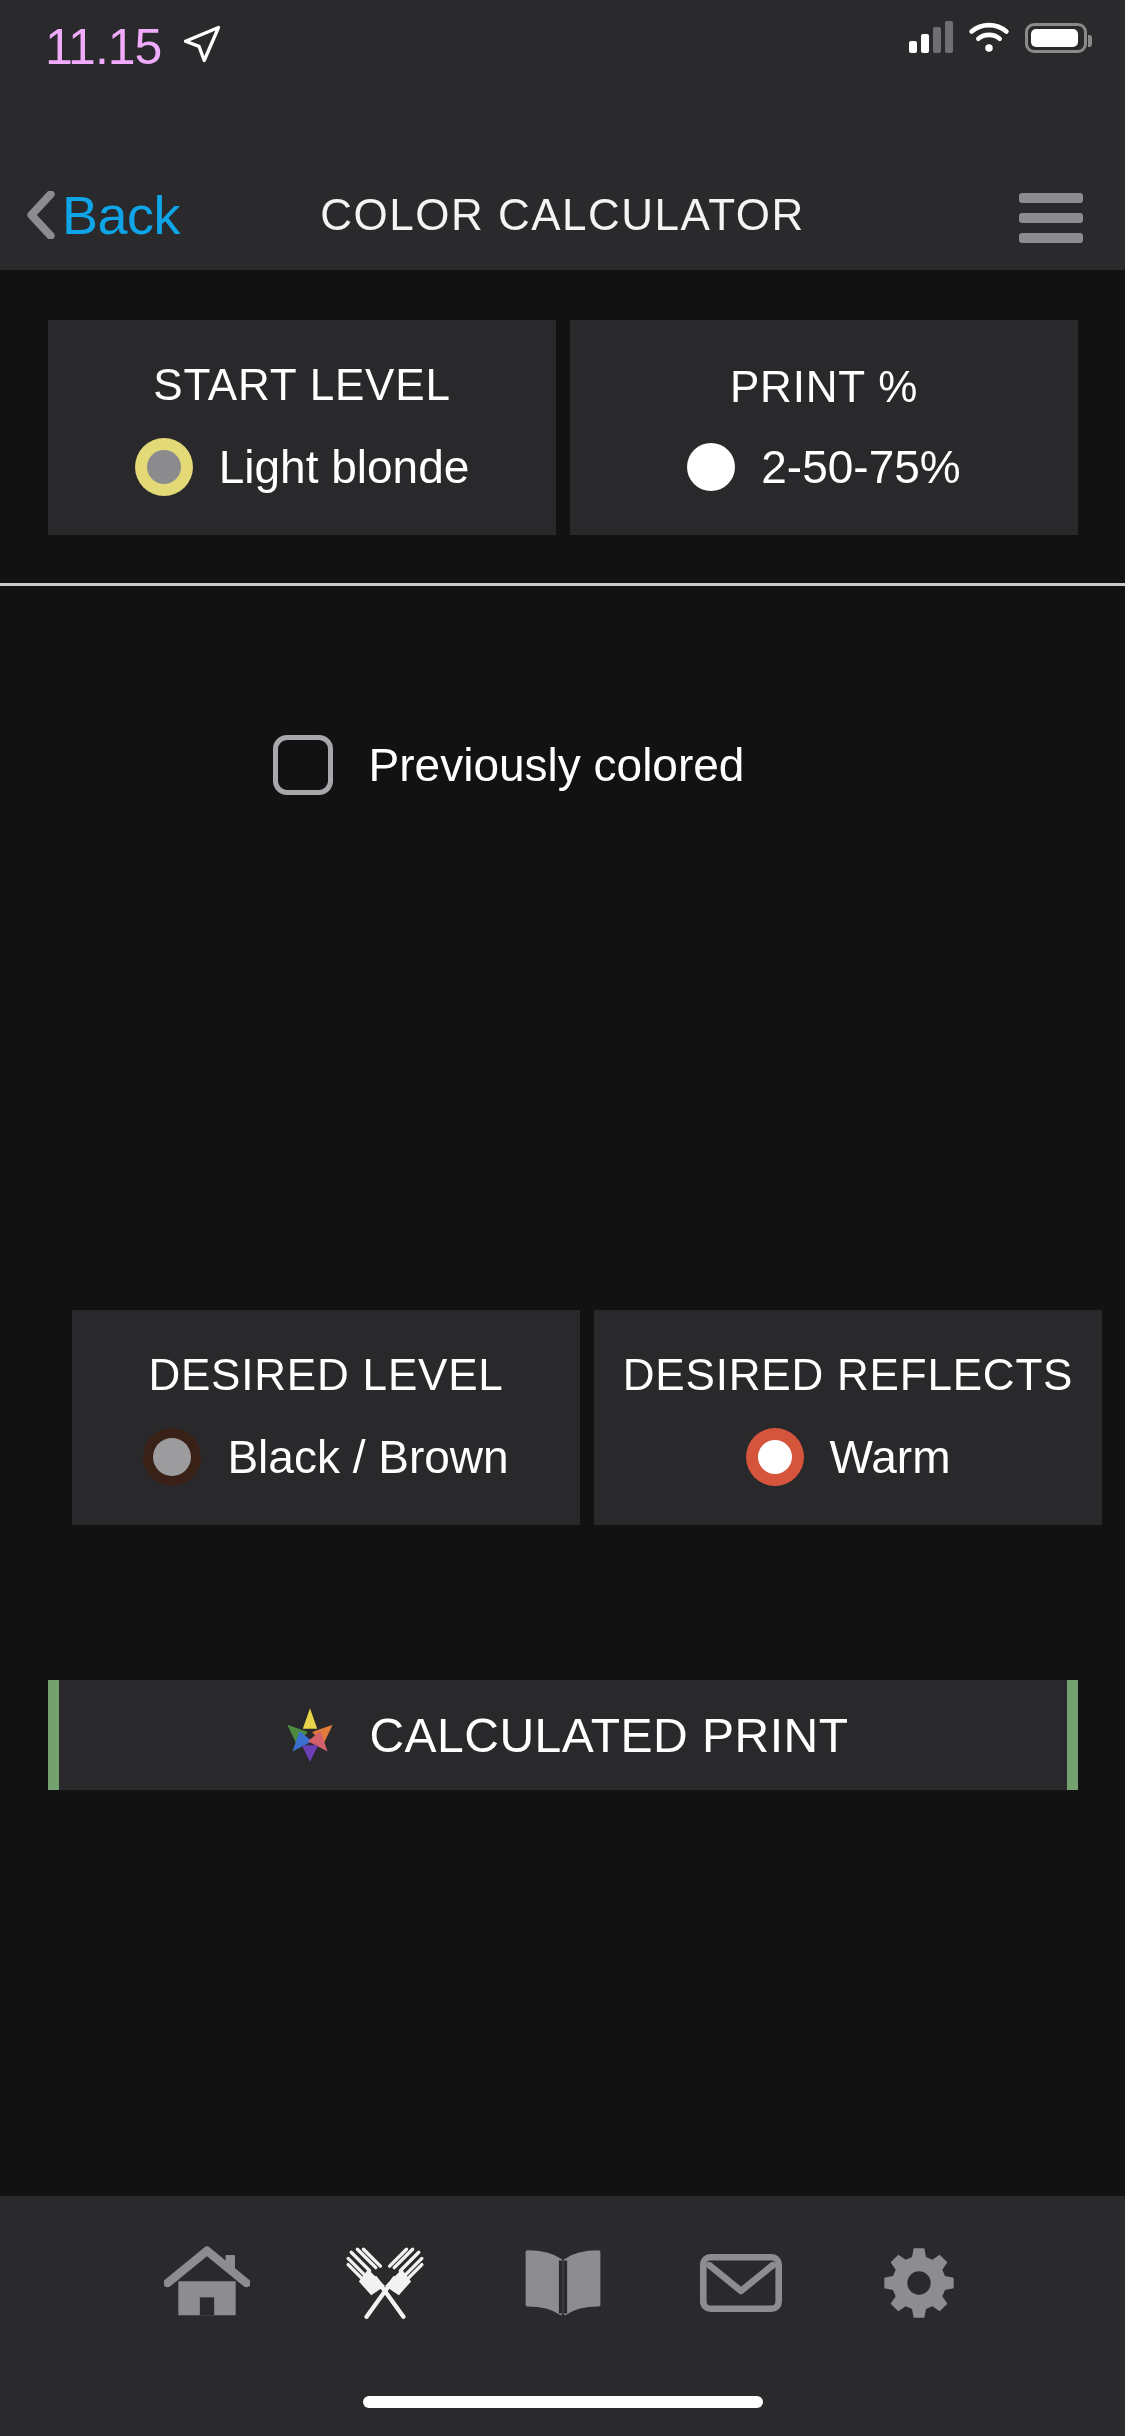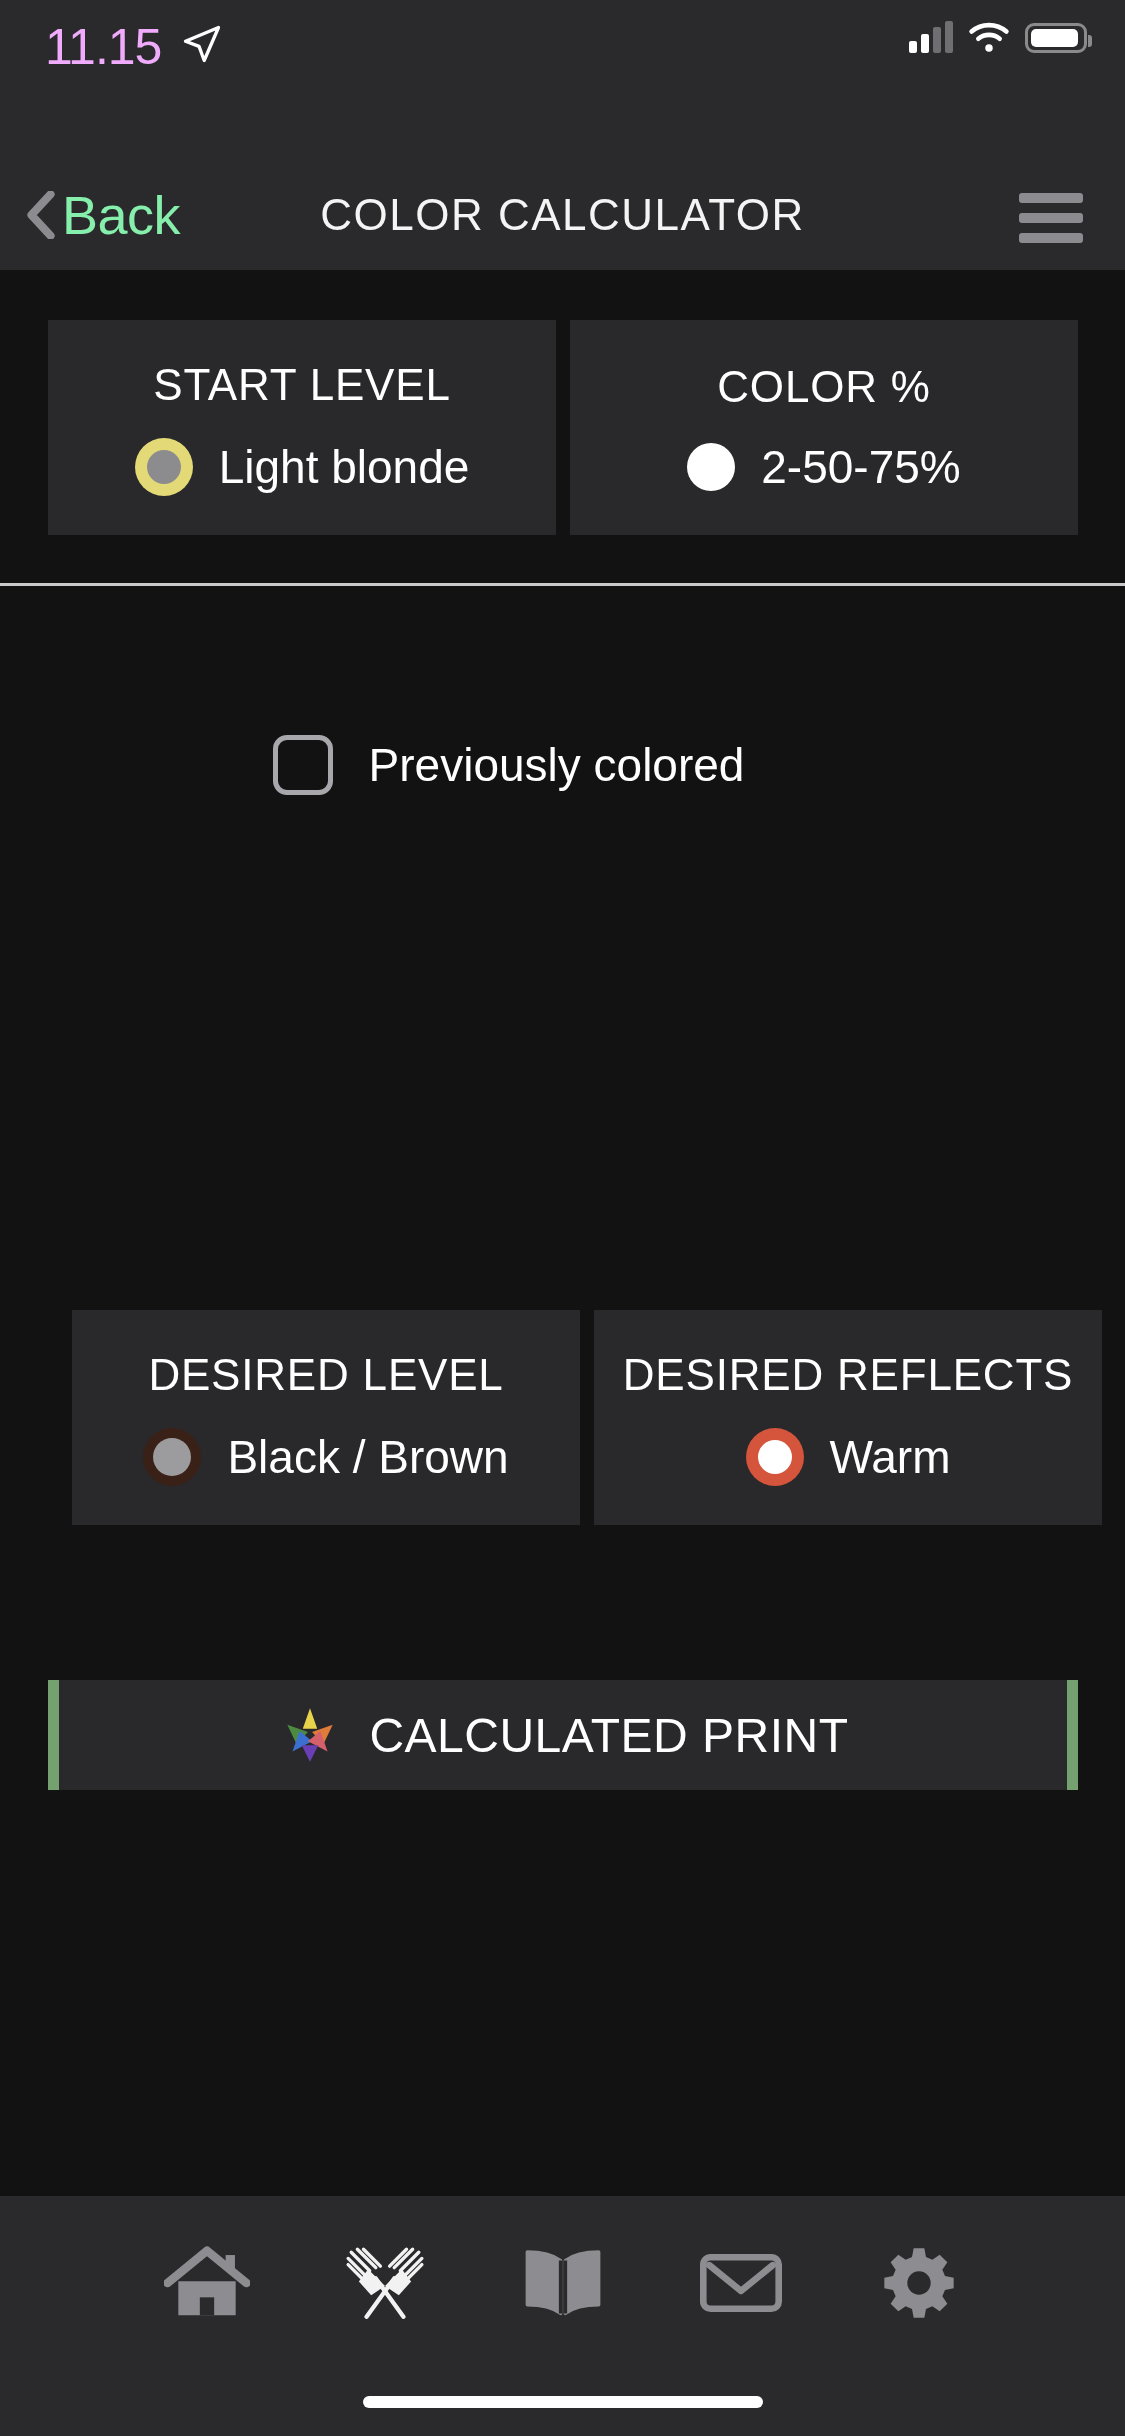--- a/index.html
+++ b/index.html
@@ -40,21 +40,21 @@
   }
   .batt i{ position:absolute; left:3px; top:3px; bottom:3px; width:84%; background:#fff; border-radius:5px; display:block; }
 
   
   .navbar {
     position:absolute; top:160px; left:0; width:1125px; height:110px;
     background:#2a2a2c;
   }
   .back { position:absolute; left:10px; top:0; height:110px; display:flex; align-items:center; gap:4px; padding:0 14px; }
   .chev { width:34px; height:48px; flex:none; }
-  .back-label { font-size:54px; color:#86efac; font-weight:400; letter-spacing:-0.5px; }
+  .back-label { font-size:54px; color:#0ea5e9; font-weight:400; letter-spacing:-0.5px; }
   .nav-title {
     position:absolute; left:0; right:0; top:0; height:110px;
     display:flex; align-items:center; justify-content:center;
     font-size:44px; letter-spacing:1.5px; color:#f4f4f4;
   }
   .hamburger { position:absolute; right:42px; top:33px; width:64px; display:flex; flex-direction:column; gap:10px; }
   .hamburger i { display:block; height:10px; background:#8c8c90; border-radius:3px; }
 
   
   .content { position:absolute; top:270px; left:0; width:1125px; bottom:0; }
@@ -162,21 +162,21 @@
       <div class="card">
         <div class="card-title">START LEVEL</div>
         <div class="card-value-row">
           <span class="swatch swatch-ring-yellow">
               <i></i>
             </span>
           <span class="card-value">Light blonde</span>
         </div>
       </div>
       <div class="card">
-        <div class="card-title">COLOR %</div>
+        <div class="card-title">PRINT %</div>
         <div class="card-value-row">
           <span class="swatch swatch-plain-white"></span>
           <span class="card-value">2-50-75%</span>
         </div>
       </div>
     </div>
 
     <div class="checkrow" style="top:465px;">
       <span class="checkbox"></span>
       <span class="checkrow-label">Previously colored</span>

